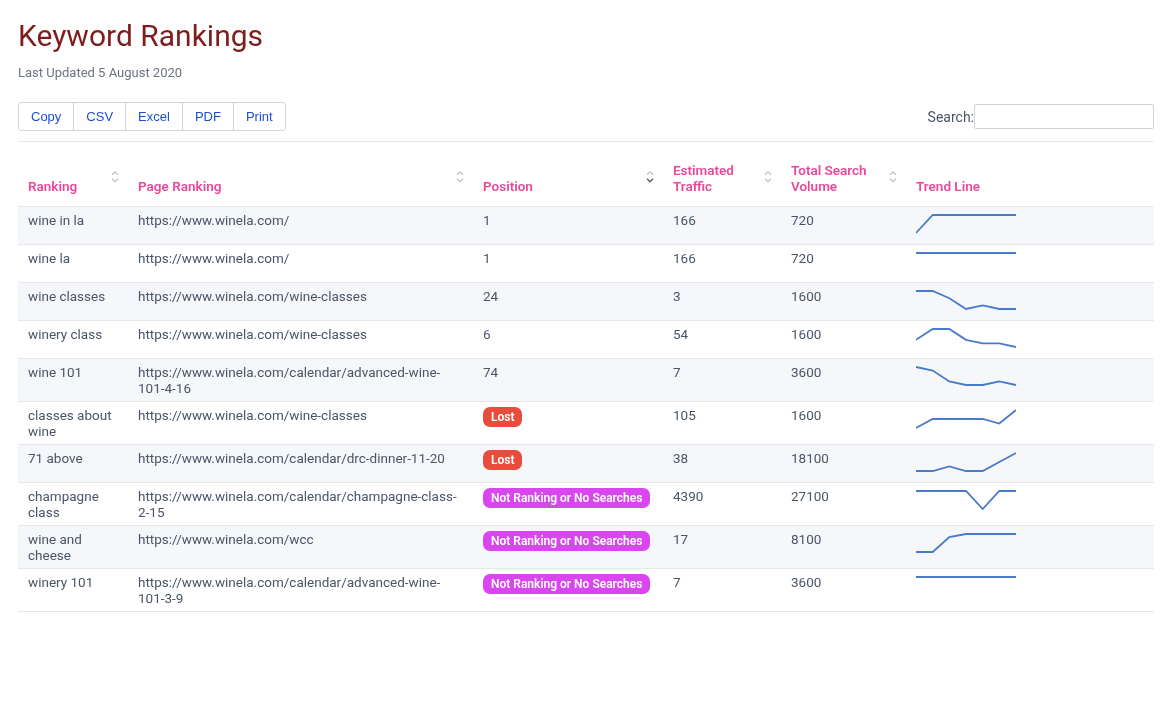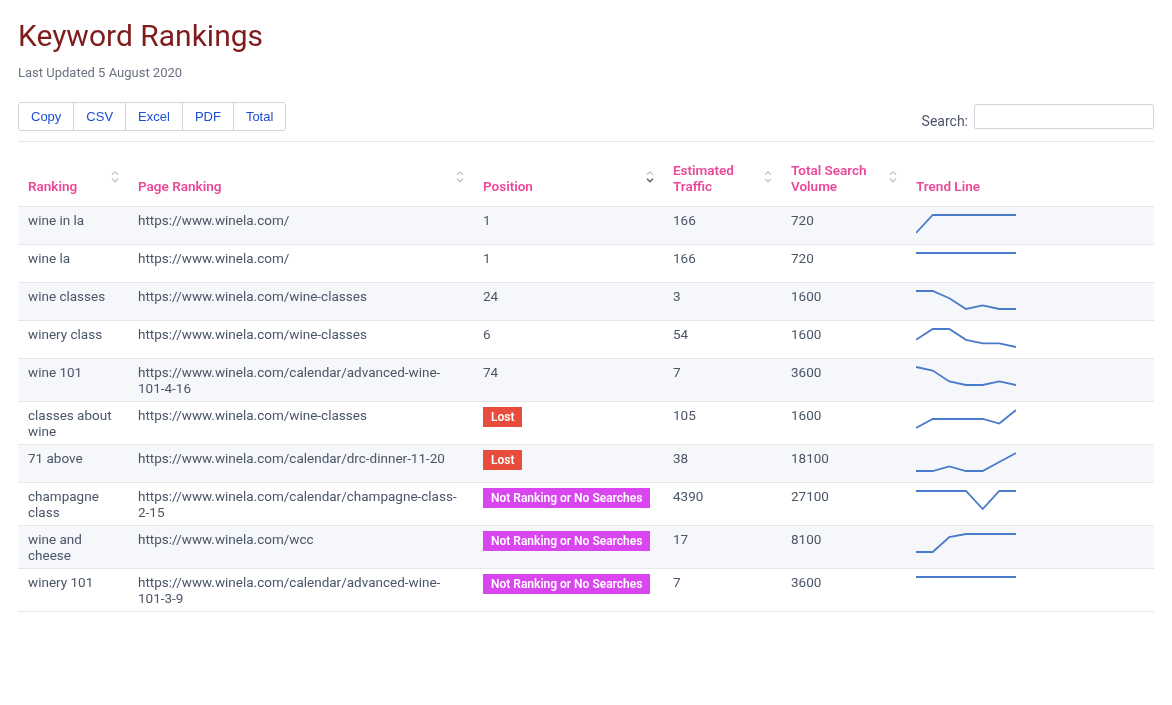--- a/index.html
+++ b/index.html
@@ -37,22 +37,21 @@
       border: none;
       border-right: 1px solid #d1d5db;
       padding: 6px 12px;
       font-size: 13px;
       color: #1d4ed8;
       cursor: pointer;
     }
     .export-btn:last-child { border-right: none; }
     .search-wrap {
       display: flex;
-      align-items: flex-end;
-      gap: 6px;
+      align-items: center;
       font-size: 14px;
       color: #4a5568;
     }
     .search-input {
       border: 1px solid #d1d5db;
       padding: 4px 8px;
       font-size: 13px;
       width: 180px;
       border-radius: 2px;
     }
@@ -91,21 +90,21 @@
     tbody tr:nth-child(even) { background: #fff; }
     .col-keyword { width: 110px; }
     .col-page { width: 345px; }
     .col-position { width: 190px; }
     .col-traffic { width: 118px; }
     .col-volume { width: 125px; }
     .col-trend { }
     .badge {
       display: inline-block;
       padding: 3px 8px;
-      border-radius: 0;
+      border-radius: 7px;
       color: #fff;
       font-size: 12px;
       font-weight: 600;
     }
     .badge-lost { background: #e74c3c; }
     .badge-notranking { background: #d946ef; }
     .sparkline {
       width: 100px;
       height: 24px;
     }
@@ -121,21 +120,21 @@
 
 <h1 class="page-title">Keyword Rankings</h1>
 <div class="last-updated">Last Updated 5 August 2020</div>
 
 <div class="toolbar-row">
   <div class="export-buttons">
     <button class="export-btn">Copy</button>
     <button class="export-btn">CSV</button>
     <button class="export-btn">Excel</button>
     <button class="export-btn">PDF</button>
-    <button class="export-btn">Total</button>
+    <button class="export-btn">Print</button>
   </div>
   <div class="search-wrap">
     <span>Search:</span>
     <input class="search-input" type="text" value="" style="">
   </div>
 </div>
 
 <table>
   <thead>
     <tr>

